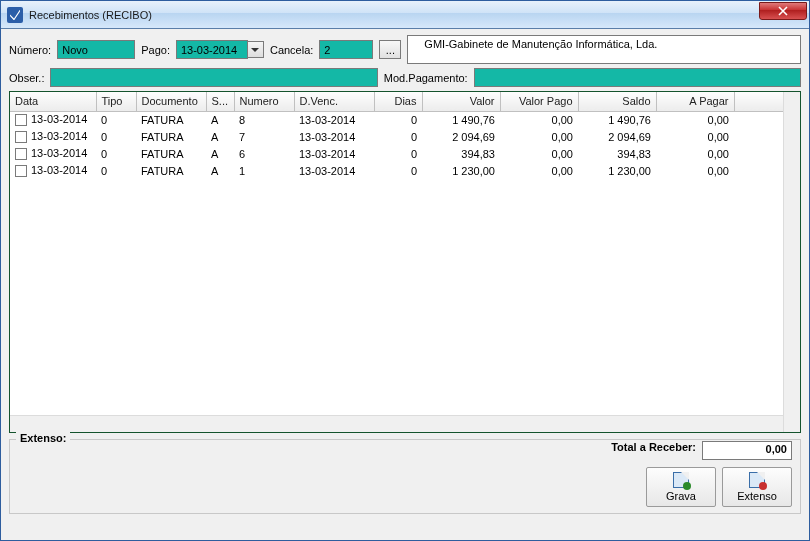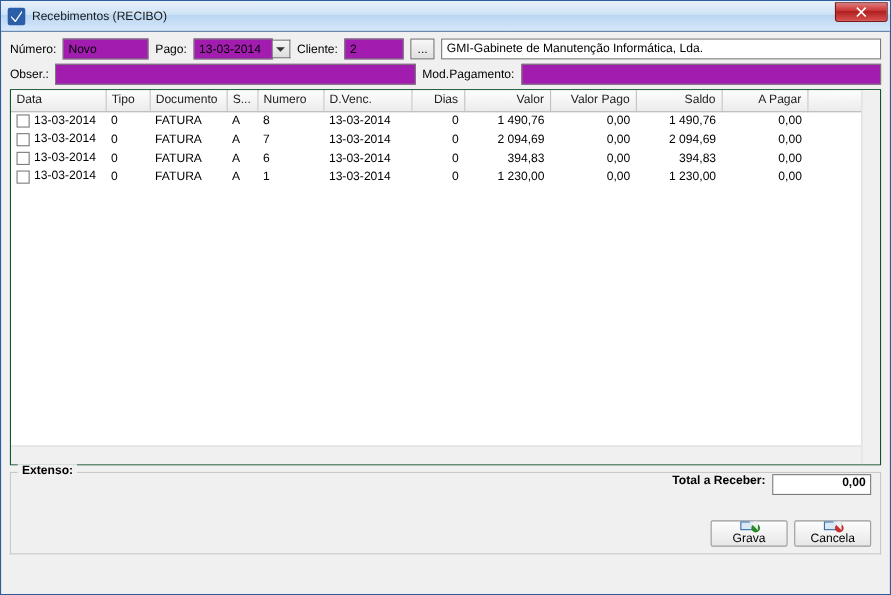--- a/index.html
+++ b/index.html
@@ -14,26 +14,26 @@
   .titlebar .icon::after { content:""; position:absolute; left:3px; top:3px; width:10px; height:10px; background: #fff; clip-path: polygon(0 50%, 40% 90%, 100% 0, 100% 20%, 40% 110%, 0 65%);}
   .titlebar .title { color: #1a1a1a; flex: 1; }
   .titlebar .btns { display: flex; height: 100%; align-items: flex-start; }
   .titlebar .btn { width: 30px; height: 18px; margin-top: 1px; margin-right: 2px; border-radius: 0 0 3px 3px; display:flex; align-items:center; justify-content:center; }
   .titlebar .btn.close { width: 48px; background: linear-gradient(to bottom,#e07a7a,#c83030 45%,#b02020 46%,#d85050); border:1px solid #7a1a1a; }
   .titlebar .btn.close svg { width:10px; height:10px; }
   .content { padding: 6px 8px 8px 8px; }
 
   .form-row { display:flex; align-items:center; gap:6px; margin-bottom:4px; }
   .lbl { color:#000; }
-  .field { background:#a21caf; border:1px solid #7a7a7a; height:19px; padding:1px 4px; line-height:15px; }
+  .field { background:#14b8a6; border:1px solid #7a7a7a; height:19px; padding:1px 4px; line-height:15px; }
   .dropdown { display:inline-flex; align-items:center; }
   .dropdown .ddbtn { width:16px; height:17px; border:1px solid #7a7a7a; border-left:none; background:linear-gradient(#f5f5f5,#ddd); display:flex; align-items:center; justify-content:center; }
   .dropdown .ddbtn::after{content:"";border-left:4px solid transparent;border-right:4px solid transparent;border-top:4px solid #333;}
   .dots-btn{ width:22px; height:19px; border:1px solid #7a7a7a; background:linear-gradient(#f8f8f8,#e0e0e0); display:flex; align-items:center; justify-content:center; }
-  .readonly { background:#fff; border:1px solid #7a7a7a; height:19px; padding:1px 4px; line-height:15px; flex:1; }
+  .readonly { background:#fff; border:1px solid #7a7a7a; height:29px; padding:1px 16px; line-height:15px; flex:1; }
 
   .grid-wrap { margin-top:4px; border:1px solid #14532d; background:#fff; height:342px; position:relative; }
   table.grid { width:100%; border-collapse:collapse; table-layout:fixed; }
   table.grid thead th {
     background: linear-gradient(#fdfdfd,#ececec);
     border-right:1px solid #c0c0c0; border-bottom:1px solid #c0c0c0;
     text-align:left; padding:2px 5px; font-weight:normal; color:#222; height:19px;
     white-space: nowrap; overflow: hidden;
   }
   table.grid thead th.r { text-align:right; }
@@ -42,21 +42,21 @@
   .chk { display:inline-block; width:12px; height:12px; border:1px solid #7a7a7a; background:#fff; vertical-align:middle; margin-right:4px; }
   .scrollbar-space { position:absolute; right:0; top:0; width:17px; height:100%; background:#f0f0f0; border-left:1px solid #dcdcdc;}
   .scrollbar-h { position:absolute; left:0; bottom:0; right:17px; height:17px; background:#f0f0f0; border-top:1px solid #dcdcdc;}
 
   .extenso-group { margin-top:6px; border:1px solid #c8c8c8; border-top:none; position:relative; height:75px; padding:10px 8px 6px 8px;}
   .extenso-group::before { content:""; position:absolute; left:0; right:0; top:0; border-top:1px solid #c8c8c8;}
   .extenso-label { position:absolute; top:-7px; left:6px; background:#f0f0f0; padding:0 4px; font-weight:bold; }
   .footer-row { position:absolute; right:8px; top:2px; display:flex; align-items:flex-start; gap:6px; }
   .total-val { width:90px; height:19px; border:1px solid #7a7a7a; background:#fff; text-align:right; padding:1px 4px; font-weight:bold; }
   .foot-btns { position:absolute; right:8px; bottom:6px; display:flex; gap:6px; }
-  .foot-btn { width:70px; height:24px; border:1px solid #9a9a9a; background:linear-gradient(#fdfdfd,#e7e7e7); display:flex; flex-direction:column; align-items:center; justify-content:center; gap:2px; border-radius:2px; }
+  .foot-btn { width:70px; height:40px; border:1px solid #9a9a9a; background:linear-gradient(#fdfdfd,#e7e7e7); display:flex; flex-direction:column; align-items:center; justify-content:center; gap:2px; border-radius:2px; }
   .foot-btn.wide { width:82px; }
   .foot-btn .ic { width:16px; height:16px; position:relative; }
   .ic-doc { border:1px solid #3a6ea8; background:#dbe9f7; }
   .ic-doc::after{content:"";position:absolute;right:-1px;top:-1px;border:4px solid transparent;border-top-color:#f0f0f0;border-right-color:#f0f0f0;}
   .ic-save-badge{position:absolute;right:-3px;bottom:-3px;width:8px;height:8px;border-radius:50%;background:#2a8a2a;}
   .ic-edit-badge{position:absolute;right:-3px;bottom:-3px;width:8px;height:8px;border-radius:50%;background:#d8a020;}
   .ic-cancel-badge{position:absolute;right:-3px;bottom:-3px;width:8px;height:8px;border-radius:50%;background:#c83030;}
 
   .f-numero{width:78px}
   .f-data{width:72px}
@@ -83,21 +83,21 @@
   <div class="content">
 
     <div class="form-row">
       <span class="lbl">Número:</span>
       <input class="field f-numero" value="Novo" style="">
       <span class="lbl">Pago:</span>
       <span class="dropdown">
         <input class="field f-data" value="13-03-2014" style="">
         <span class="ddbtn"></span>
       </span>
-      <span class="lbl">Cliente:</span>
+      <span class="lbl">Cancela:</span>
       <input class="field f-cliente" value="2" style="">
       <span class="dots-btn">...</span>
       <span class="readonly">GMI-Gabinete de Manutenção Informática, Lda.</span>
     </div>
 
     <div class="form-row">
       <span class="lbl">Obser.:</span>
       <input class="field f-obser" value="" style="">
       <span class="lbl">Mod.Pagamento:</span>
       <input class="field f-mod" value="" style="">
@@ -208,19 +208,19 @@
         <button class="foot-btn">
           <span class="ic ic-doc">
               <span class="ic-save-badge"></span>
             </span>
           <span>Grava</span>
         </button>
         <button class="foot-btn">
           <span class="ic ic-doc">
               <span class="ic-cancel-badge"></span>
             </span>
-          <span>Cancela</span>
+          <span>Extenso</span>
         </button>
       </div>
     </div>
 
   </div>
 </div>
 
 </body></html>

